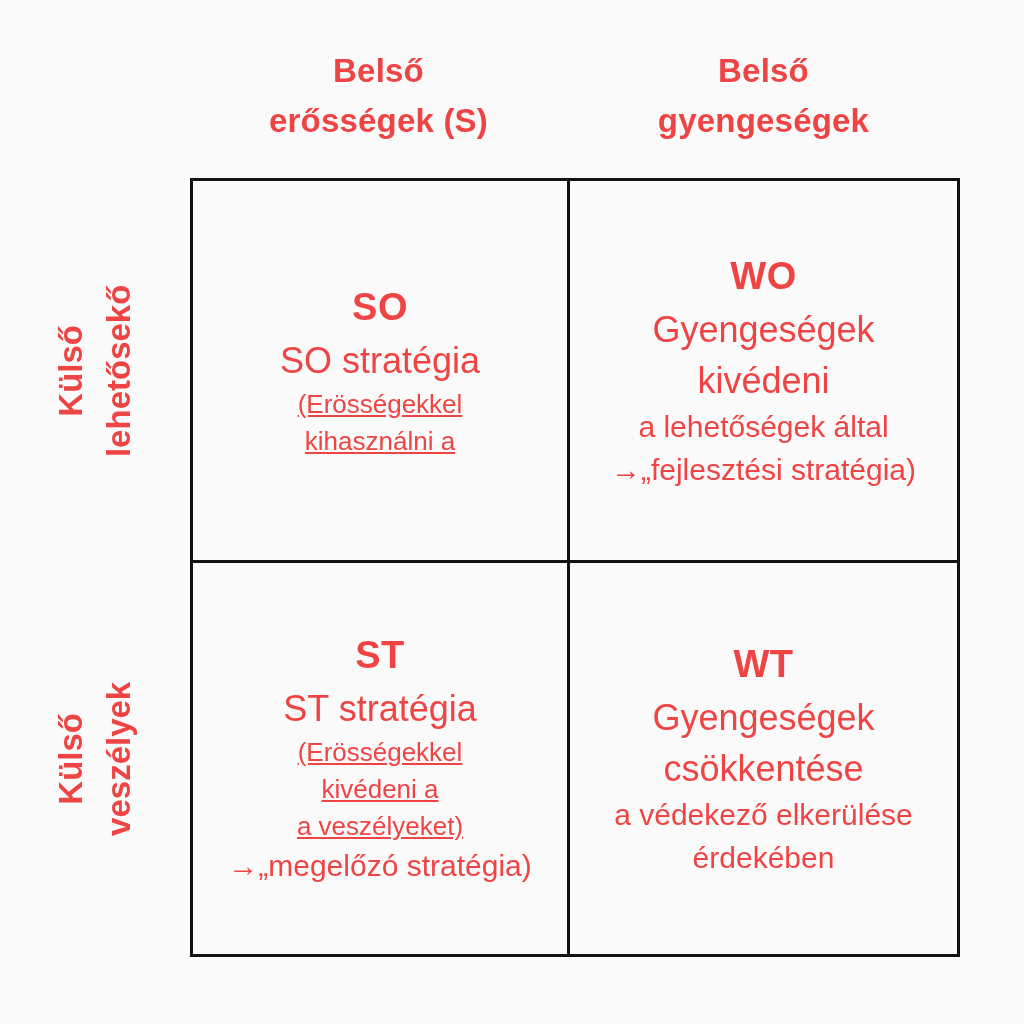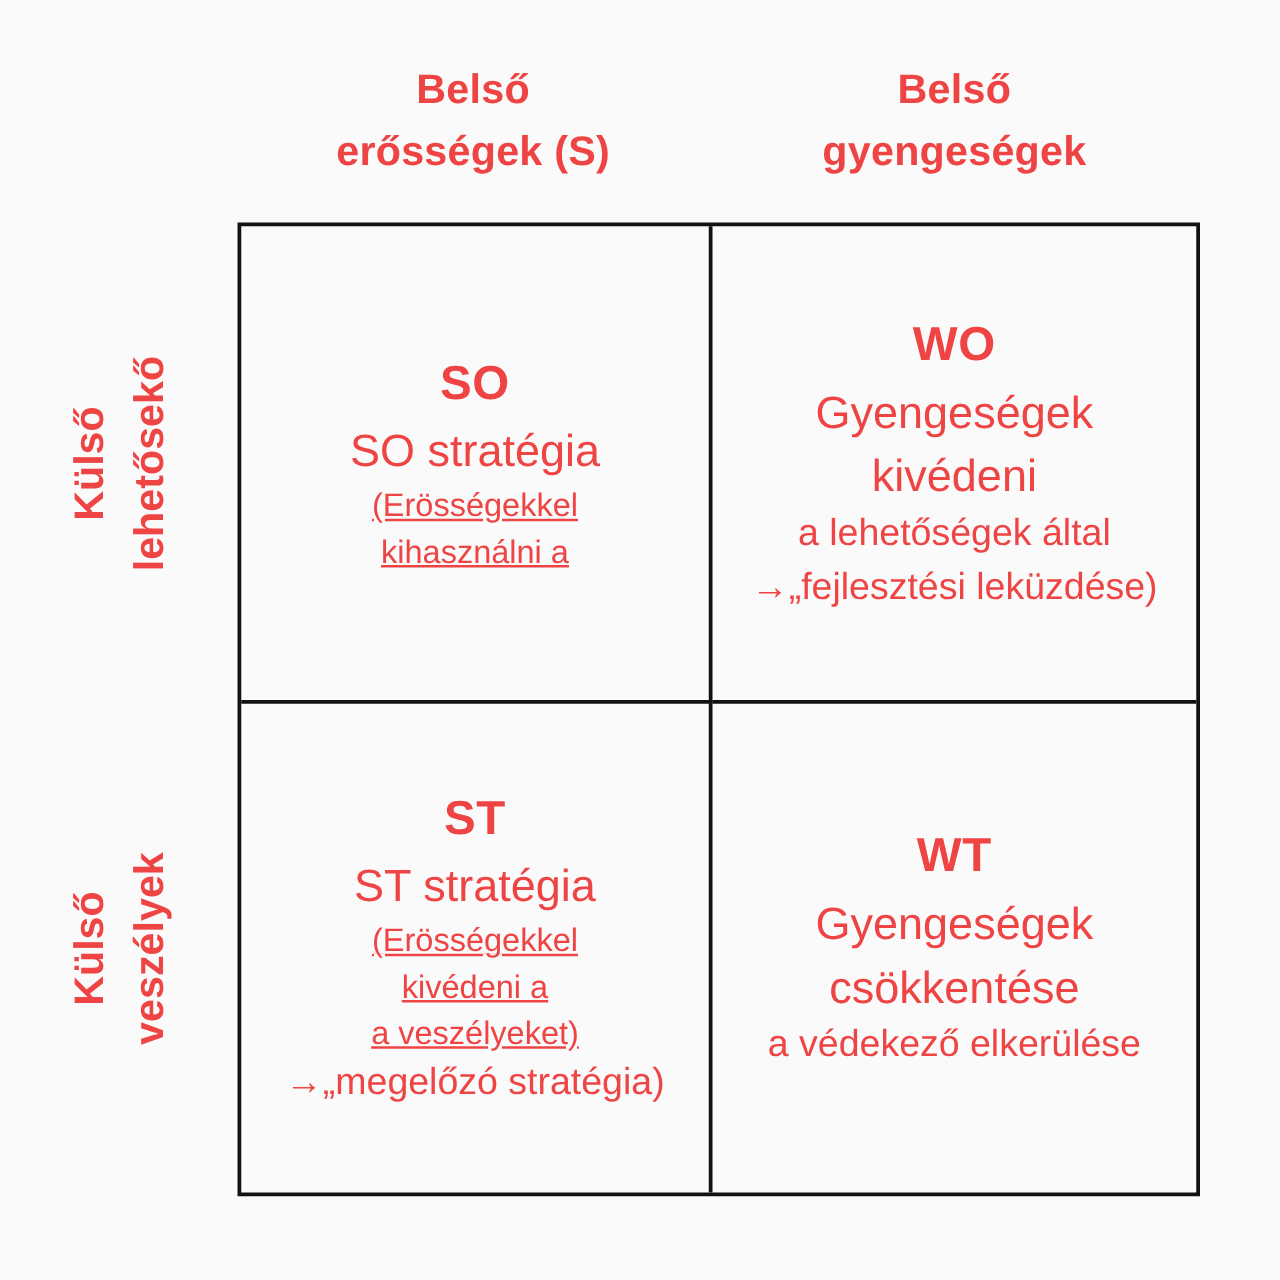--- a/index.html
+++ b/index.html
@@ -112,33 +112,34 @@
       <div class="t-lg">SO stratégia</div>
       <div class="t-md">(Erösségekkel</div>
       <div class="t-md">kihasználni a</div>
     </div>
 
     <div class="cell cell-wo">
       <div class="t-title">WO</div>
       <div class="t-lg">Gyengeségek</div>
       <div class="t-lg">kivédeni</div>
       <div class="t-sm">a lehetőségek által</div>
-      <div class="t-sm">→„fejlesztési leküzdése)</div>
+      <div class="t-sm">→„fejlesztési stratégia)</div>
     </div>
 
     <div class="cell cell-st">
       <div class="t-title">ST</div>
       <div class="t-lg">ST stratégia</div>
       <div class="t-md">(Erösségekkel</div>
       <div class="t-md">kivédeni a</div>
       <div class="t-md">a veszélyeket)</div>
       <div class="t-sm">→„megelőzó stratégia)</div>
     </div>
 
     <div class="cell cell-wt">
       <div class="t-title">WT</div>
       <div class="t-lg">Gyengeségek</div>
       <div class="t-lg">csökkentése</div>
       <div class="t-sm">a védekező elkerülése</div>
+      <div class="t-sm">érdekében</div>
     </div>
 
   </div>
 </div>
 
 </body></html>

